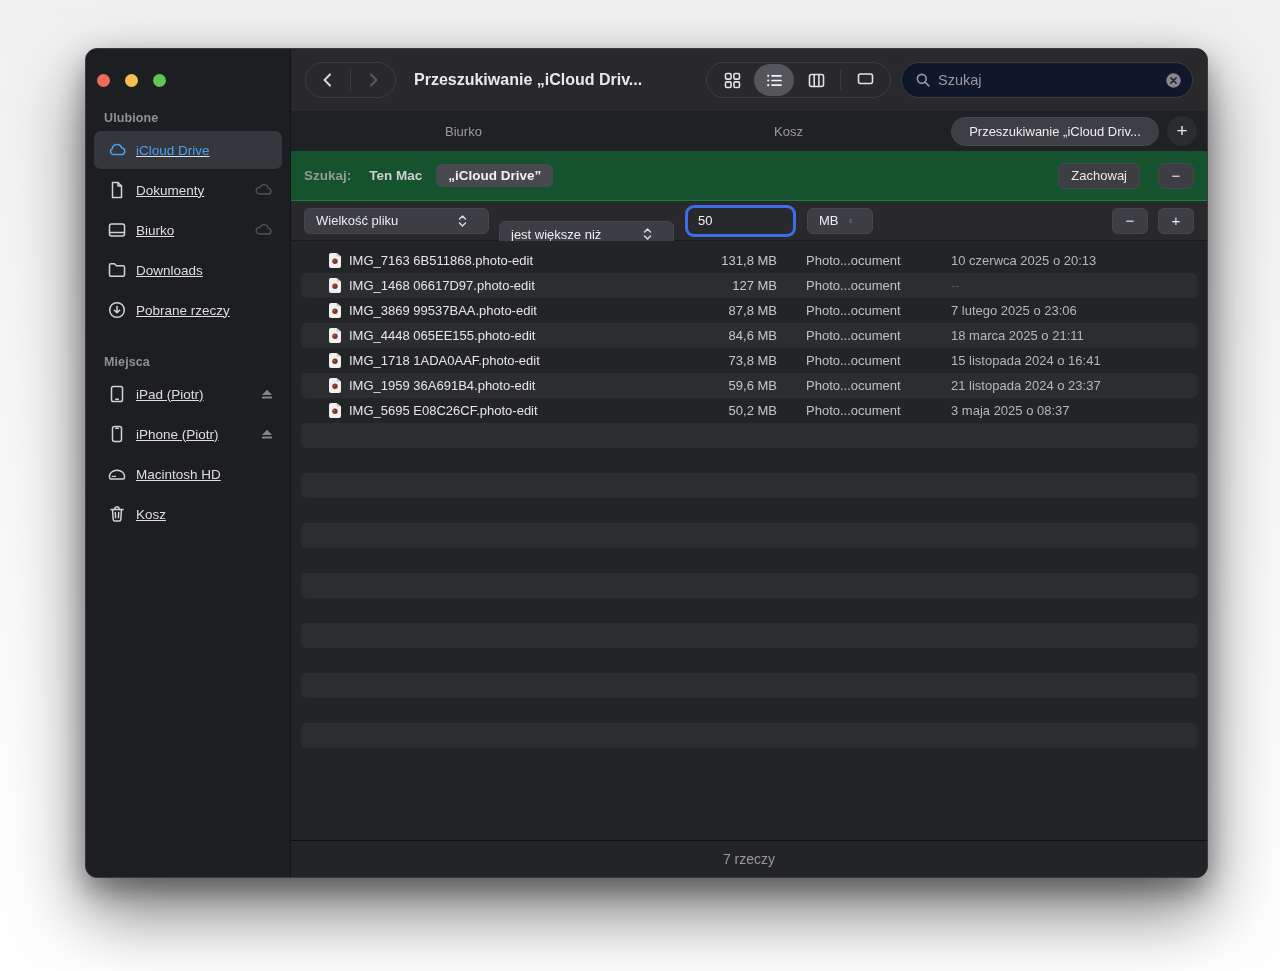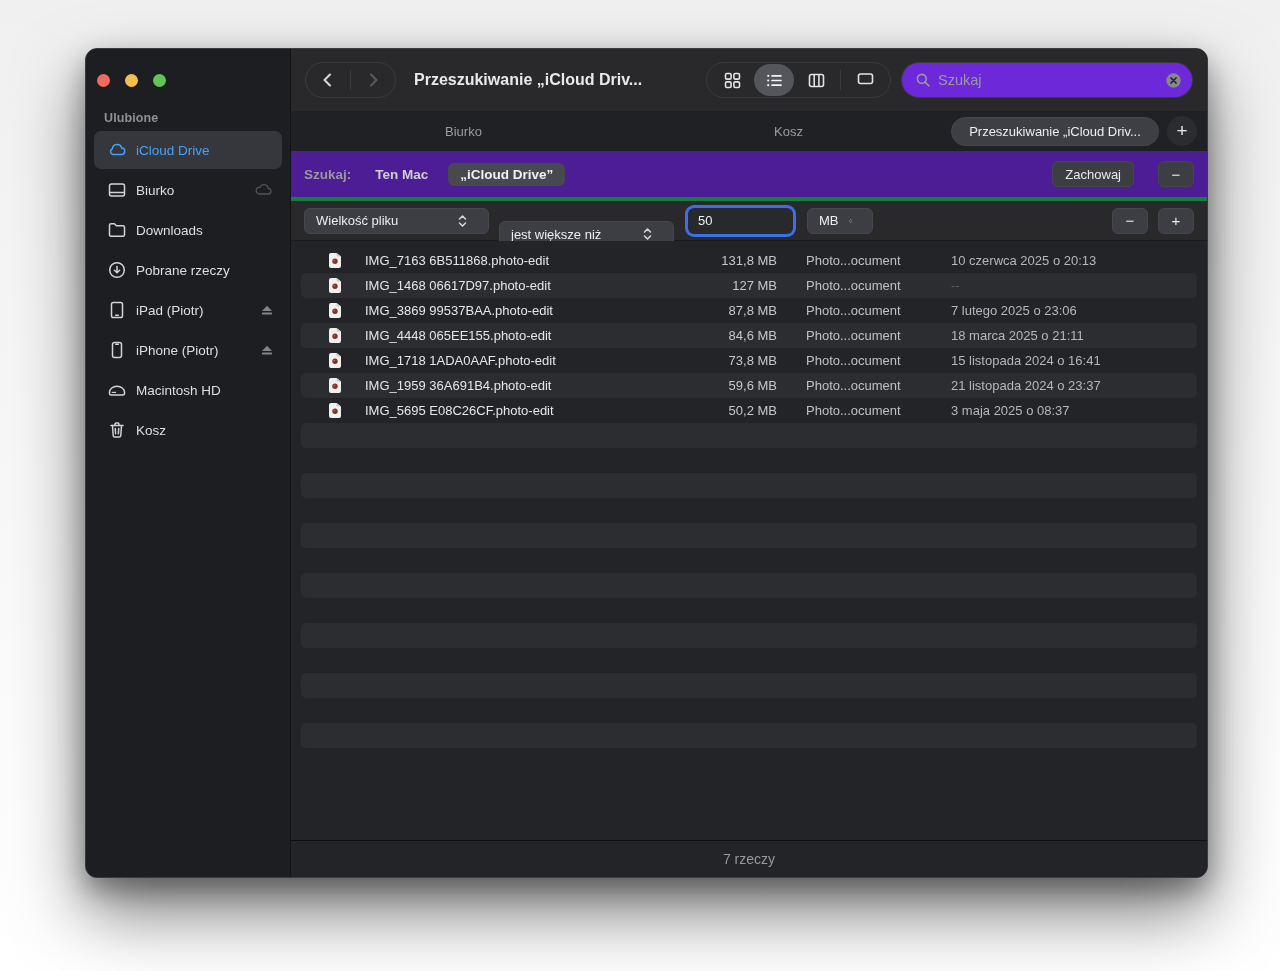--- a/index.html
+++ b/index.html
@@ -23,21 +23,21 @@
     border-right:1px solid #121315; padding:12px 8px 0 8px;
   }
   .traffic { display:flex; gap:15px; padding:13px 0 10px 3px; }
   .light { width:13px; height:13px; border-radius:50%; }
   .light.red{ background:#ee6b5e; } .light.yellow{ background:#f5bf4f; } .light.green{ background:#62c454; }
   .side-section-title {
     color:#8f9094; font-size:12.5px; font-weight:700; padding:14px 0 6px 10px; letter-spacing:.1px;
   }
   .side-item {
     height:38px; border-radius:7px; display:flex; align-items:center; gap:9px;
-    padding:0 8px 0 13px; margin-bottom:2px; color:#dfdfe2; font-size:13.5px; cursor:default;
+    padding:0 8px 0 13px; margin-bottom:2px; color:#dfdfe2; font-size:13.5px; cursor:default;text-decoration:underline;
   }
   .side-item.selected { background:#35373c; }
   .side-item.selected .side-label { color:#46a1f8; }
   .side-item .side-label { flex:1 1 auto; white-space:nowrap; overflow:hidden; }
   .side-item svg.main-ic { flex:0 0 auto; }
   .side-badge { flex:0 0 auto; opacity:.85; }
   
   .main { flex:1 1 auto; display:flex; flex-direction:column; position:relative; background:#232427; }
   .toolbar {
     height:62px; background:#29292c; display:flex; align-items:center; padding:0 14px; gap:10px;
@@ -53,21 +53,21 @@
   }
   .spacer { flex:1 1 auto; }
   .viewgroup {
     display:flex; align-items:center; height:36px; border:1px solid #3b3c3f; border-radius:18px; padding:0 5px; gap:2px;
   }
   .viewbtn { width:40px; height:32px; display:flex; align-items:center; justify-content:center; border-radius:16px; }
   .viewbtn.active { background:#55565b; }
   .viewdiv { width:1px; height:20px; background:#3b3c3f; margin:0 2px; }
   .searchfield {
     width:292px; height:36px; border:1px solid #3b3c3f; border-radius:18px;
-    display:flex; align-items:center; padding:0 10px 0 13px; gap:7px; background:#6d28d9;
+    display:flex; align-items:center; padding:0 10px 0 13px; gap:7px; background:#0f172a;
   }
   .searchfield input {
     flex:1 1 auto; background:transparent; border:none; outline:none; color:#e8e8ea; font-size:14.5px;
     font-family:"Liberation Sans","DejaVu Sans",sans-serif;
   }
   .searchfield input::placeholder { color:#9a9aa0; }
   
   .tabbar {
     height:40px; background:#202124; display:flex; align-items:center; position:relative; padding:0 10px;
   }
@@ -78,22 +78,22 @@
     flex:0 0 auto; width:208px; height:29px; background:#3e3f44; border:1px solid #47484d;
     border-radius:15px; color:#ededf0; font-size:13px; display:flex; align-items:center; justify-content:center;
     white-space:nowrap; overflow:hidden; padding:0 14px; margin-right:8px;
   }
   .tab-add {
     flex:0 0 auto; width:30px; height:30px; border-radius:50%; background:#2b2c30;
     display:flex; align-items:center; justify-content:center; color:#e6e6e9; font-size:19px; font-weight:400;
   }
   
   .scoperow {
-    height:50px; background:#4c1d95; display:flex; align-items:center; padding:0 13px; gap:24px;
-    border-bottom:4px solid #15803d;
+    height:50px; background:#14532d; display:flex; align-items:center; padding:0 13px; gap:18px;
+    border-bottom:1px solid #15803d;
   }
   .scope-label { color:#98989d; font-size:13.5px; font-weight:700; }
   .scope-opt { color:#cfcfd3; font-size:13.5px; font-weight:700; }
   .scope-opt.selected {
     background:#48494e; color:#f1f1f3; border-radius:6px; padding:4px 12px;
   }
   .btn {
     background:#3d3e43; border:1px solid #46474c; border-radius:6px; color:#e9e9eb;
     font-size:13px; height:26px; display:flex; align-items:center; justify-content:center; padding:0 12px;
   }
@@ -121,21 +121,21 @@
     font-size:13px; color:#a0a1a6;
   }
   .th { position:absolute; top:0; height:100%; display:flex; align-items:center; white-space:nowrap; }
   .th.sorted { color:#f1f1f4; font-weight:700; }
   .col-div { position:absolute; top:6px; bottom:6px; width:1px; background:#3a3b3f; }
   .list { flex:1 1 auto; background:#232427; padding-top:7px; overflow:hidden; }
   .row { height:25px; position:relative; margin:0 10px; border-radius:5px; }
   .row.stripe { background:#2c2d31; }
   .cell { position:absolute; top:0; height:100%; display:flex; align-items:center; white-space:nowrap; font-size:13px; }
   .c-icon { left:27px; }
-  .c-name { left:48px; color:#e6e6e9;margin-left:16px; }
+  .c-name { left:48px; color:#e6e6e9; }
   .c-size { right:420px; color:#c6c7cb; }
   .c-kind { left:505px; color:#c0c1c5; }
   .c-date { left:650px; color:#b6b7bc; }
   
   .statusbar {
     height:37px; background:#232428; border-top:1px solid #0e0e10;
     display:flex; align-items:center; justify-content:center; color:#98989d; font-size:14px;
   }
   .dim { color:#5a5b5f; }
 </style>
@@ -153,20 +153,30 @@
 
     <div class="side-section-title">Ulubione</div>
 
     <div class="side-item selected">
       <svg class="main-ic" width="20" height="20" viewBox="0 0 20 20" fill="none" stroke="#46a1f8" stroke-width="1.5" stroke-linejoin="round" stroke-linecap="round">
         <path d="M6 14.5 h8.3 a3.2 3.2 0 0 0 .4 -6.4 A4.8 4.8 0 0 0 5.3 8.8 a3 3 0 0 0 .7 5.7 z"></path>
       </svg>
       <span class="side-label">iCloud Drive</span>
     </div>
 
+    <div class="side-item">
+      <svg class="main-ic" width="20" height="20" viewBox="0 0 20 20" fill="none" stroke="#d2d3d6" stroke-width="1.5" stroke-linejoin="round" stroke-linecap="round">
+        <path d="M5.5 2.5 h5.5 L14.5 6 v11.5 h-9 z"></path>
+          <path d="M11 2.5 V6 h3.5"></path>
+      </svg>
+      <span class="side-label">Dokumenty</span>
+      <svg class="side-badge" width="20" height="14" viewBox="0 0 20 14" fill="none" stroke="#5b5c61" stroke-width="1.3" stroke-linejoin="round">
+        <path d="M5 11 h9 a2.8 2.8 0 0 0 .3 -5.6 A4.3 4.3 0 0 0 6 4.5 a2.9 2.9 0 0 0 -1 6.4 z"></path>
+      </svg>
+    </div>
 
     <div class="side-item">
       <svg class="main-ic" width="20" height="20" viewBox="0 0 20 20" fill="none" stroke="#d2d3d6" stroke-width="1.5" stroke-linejoin="round">
         <rect x="2.5" y="4" width="15" height="12" rx="2"></rect>
           <path d="M2.5 12.5 h15"></path>
       </svg>
       <span class="side-label">Biurko</span>
       <svg class="side-badge" width="20" height="14" viewBox="0 0 20 14" fill="none" stroke="#5b5c61" stroke-width="1.3" stroke-linejoin="round">
         <path d="M5 11 h9 a2.8 2.8 0 0 0 .3 -5.6 A4.3 4.3 0 0 0 6 4.5 a2.9 2.9 0 0 0 -1 6.4 z"></path>
       </svg>
@@ -180,20 +190,21 @@
     </div>
 
     <div class="side-item">
       <svg class="main-ic" width="20" height="20" viewBox="0 0 20 20" fill="none" stroke="#d2d3d6" stroke-width="1.5" stroke-linecap="round" stroke-linejoin="round">
         <circle cx="10" cy="10" r="7.3"></circle>
           <path d="M10 6.5 v6 M7.4 10.2 l2.6 2.6 2.6 -2.6"></path>
       </svg>
       <span class="side-label">Pobrane rzeczy</span>
     </div>
 
+    <div class="side-section-title" style="padding-top:24px;">Miejsca</div>
 
     <div class="side-item">
       <svg class="main-ic" width="20" height="20" viewBox="0 0 20 20" fill="none" stroke="#d2d3d6" stroke-width="1.5" stroke-linecap="round">
         <rect x="4.5" y="2.5" width="11" height="15" rx="1.8"></rect>
           <path d="M8.7 15.2 h2.6"></path>
       </svg>
       <span class="side-label">iPad (Piotr)</span>
       <svg class="side-badge" width="14" height="14" viewBox="0 0 14 14" fill="#96979b">
         <path d="M2 8 L7 2.8 L12 8 z"></path>
           <rect x="2" y="9.6" width="10" height="2" rx="0.6"></rect>

